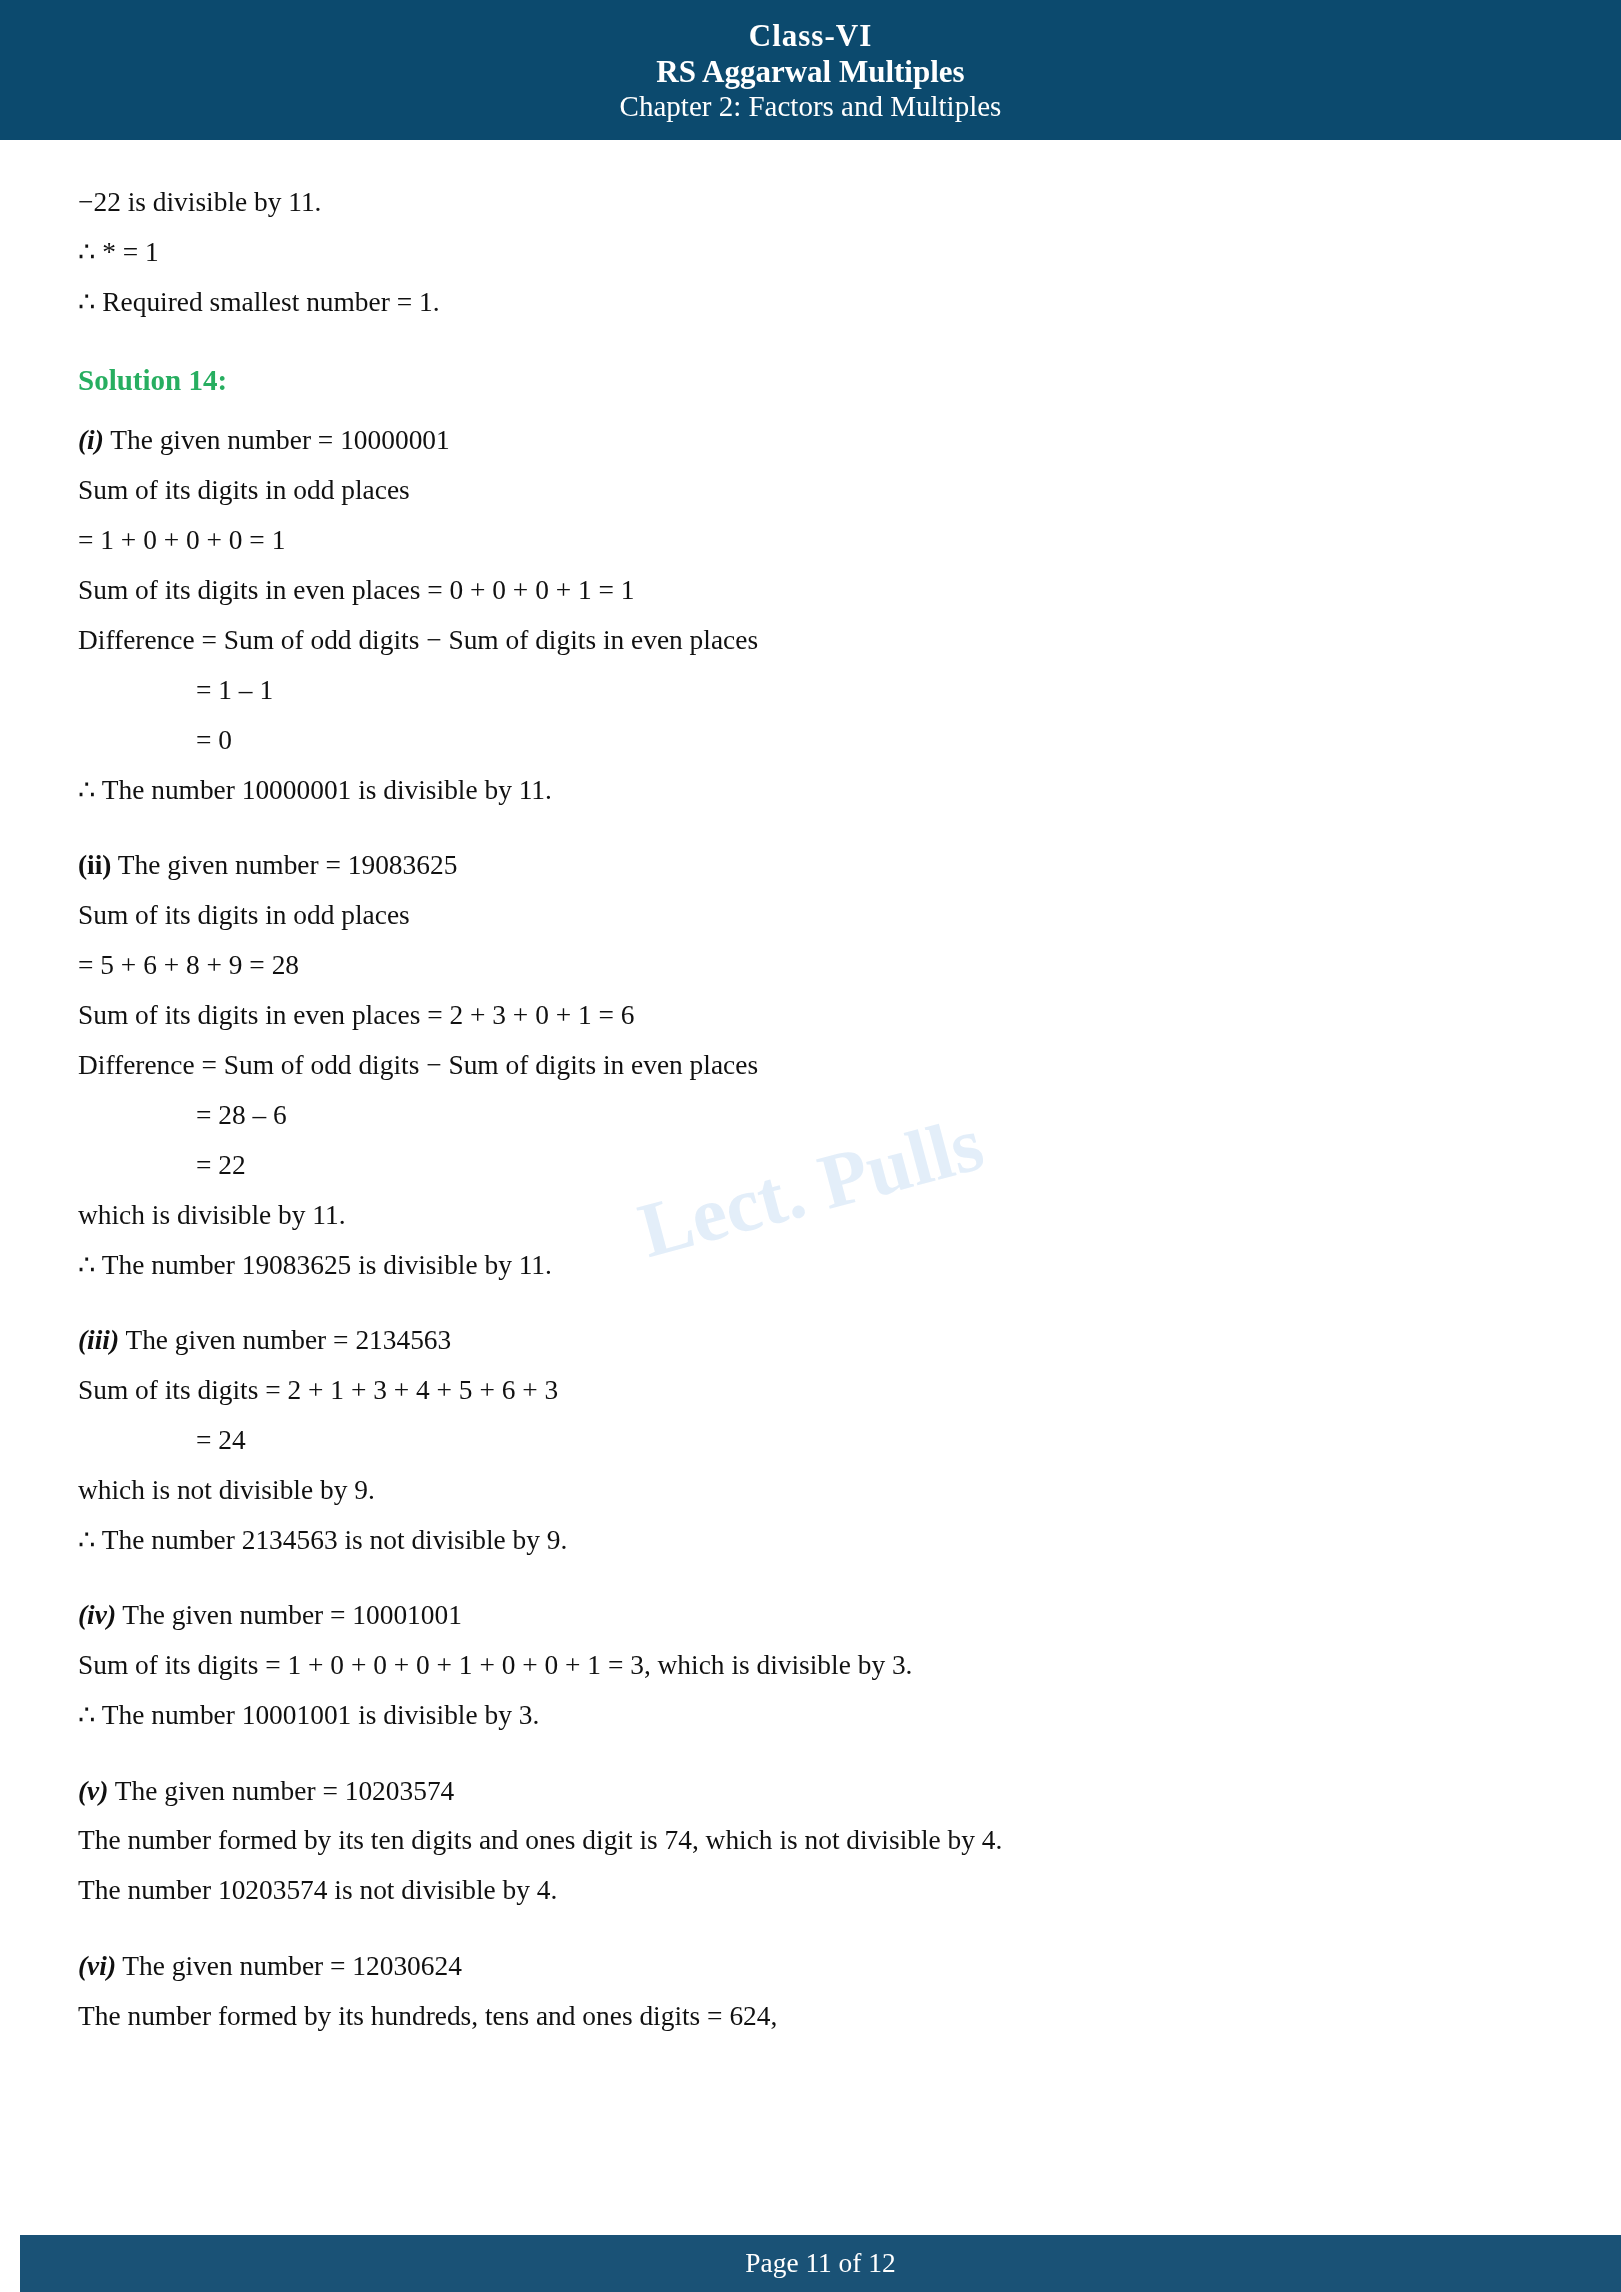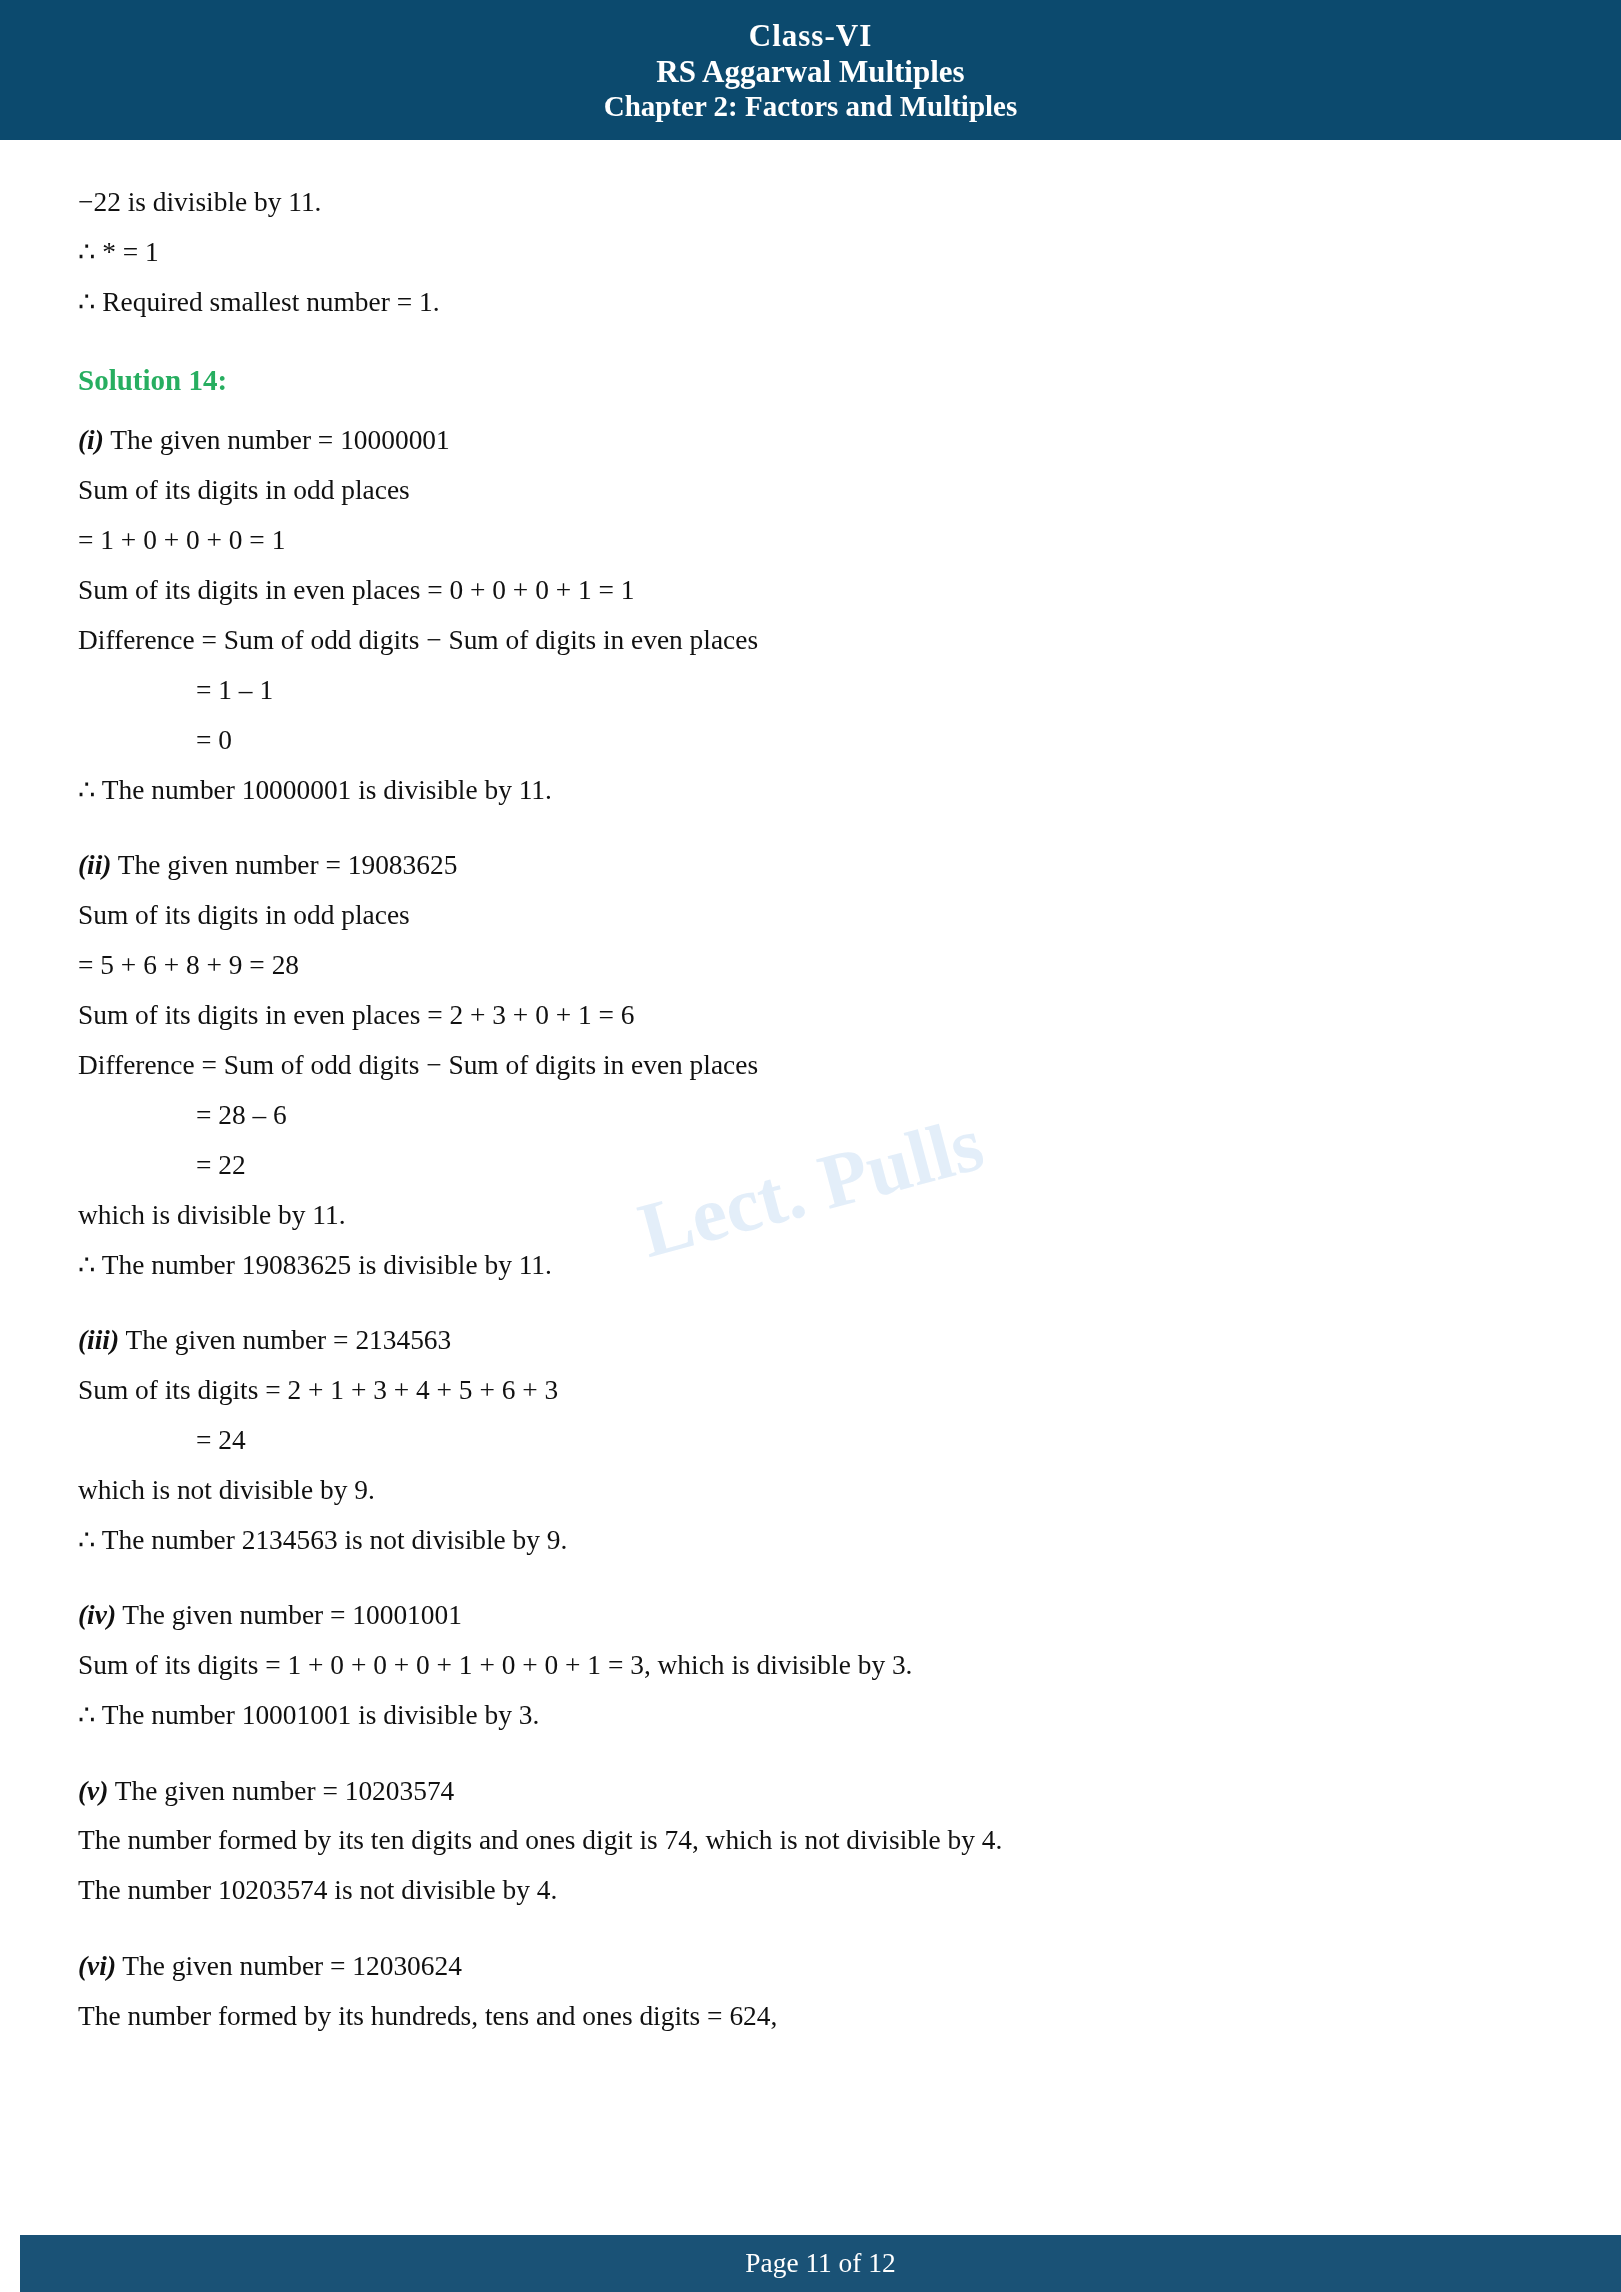--- a/index.html
+++ b/index.html
@@ -30,21 +30,21 @@
       letter-spacing: 1px;
     }
 
     .header-line2 {
       font-size: 31px;
       font-weight: bold;
     }
 
     .header-line3 {
       font-size: 29px;
-      font-weight: bold;
+      font-weight: normal;
     }
 
     .content {
       padding: 39px 78px 39px 78px;
       flex: 1;
       font-size: 27.4px;
       line-height: 1.7;
       color: #111111;
     }
 
@@ -138,21 +138,21 @@
       <span class="line">Sum of its digits in odd places</span>
       <span class="line">= 1 + 0 + 0 + 0 = 1</span>
       <span class="line">Sum of its digits in even places = 0 + 0 + 0 + 1 = 1</span>
       <span class="line">Difference = Sum of odd digits − Sum of digits in even places</span>
       <span class="line indent">= 1 – 1</span>
       <span class="line indent">= 0</span>
       <span class="line">∴ The number 10000001 is divisible by 11.</span>
     </div>
 
     <div class="part-block">
-      <span class="line"><span style="font-style:italic;font-weight:bold;text-align:center;">(ii)</span> The given number = 19083625</span>
+      <span class="line"><span style="font-weight:bold;text-align:center;">(ii)</span> The given number = 19083625</span>
       <span class="line">Sum of its digits in odd places</span>
       <span class="line">= 5 + 6 + 8 + 9 = 28</span>
       <span class="line">Sum of its digits in even places = 2 + 3 + 0 + 1 = 6</span>
       <span class="line">Difference = Sum of odd digits − Sum of digits in even places</span>
       <span class="line indent">= 28 – 6</span>
       <span class="line indent">= 22</span>
       <span class="line">which is divisible by 11.</span>
       <span class="line">∴ The number 19083625 is divisible by 11.</span>
     </div>
 

